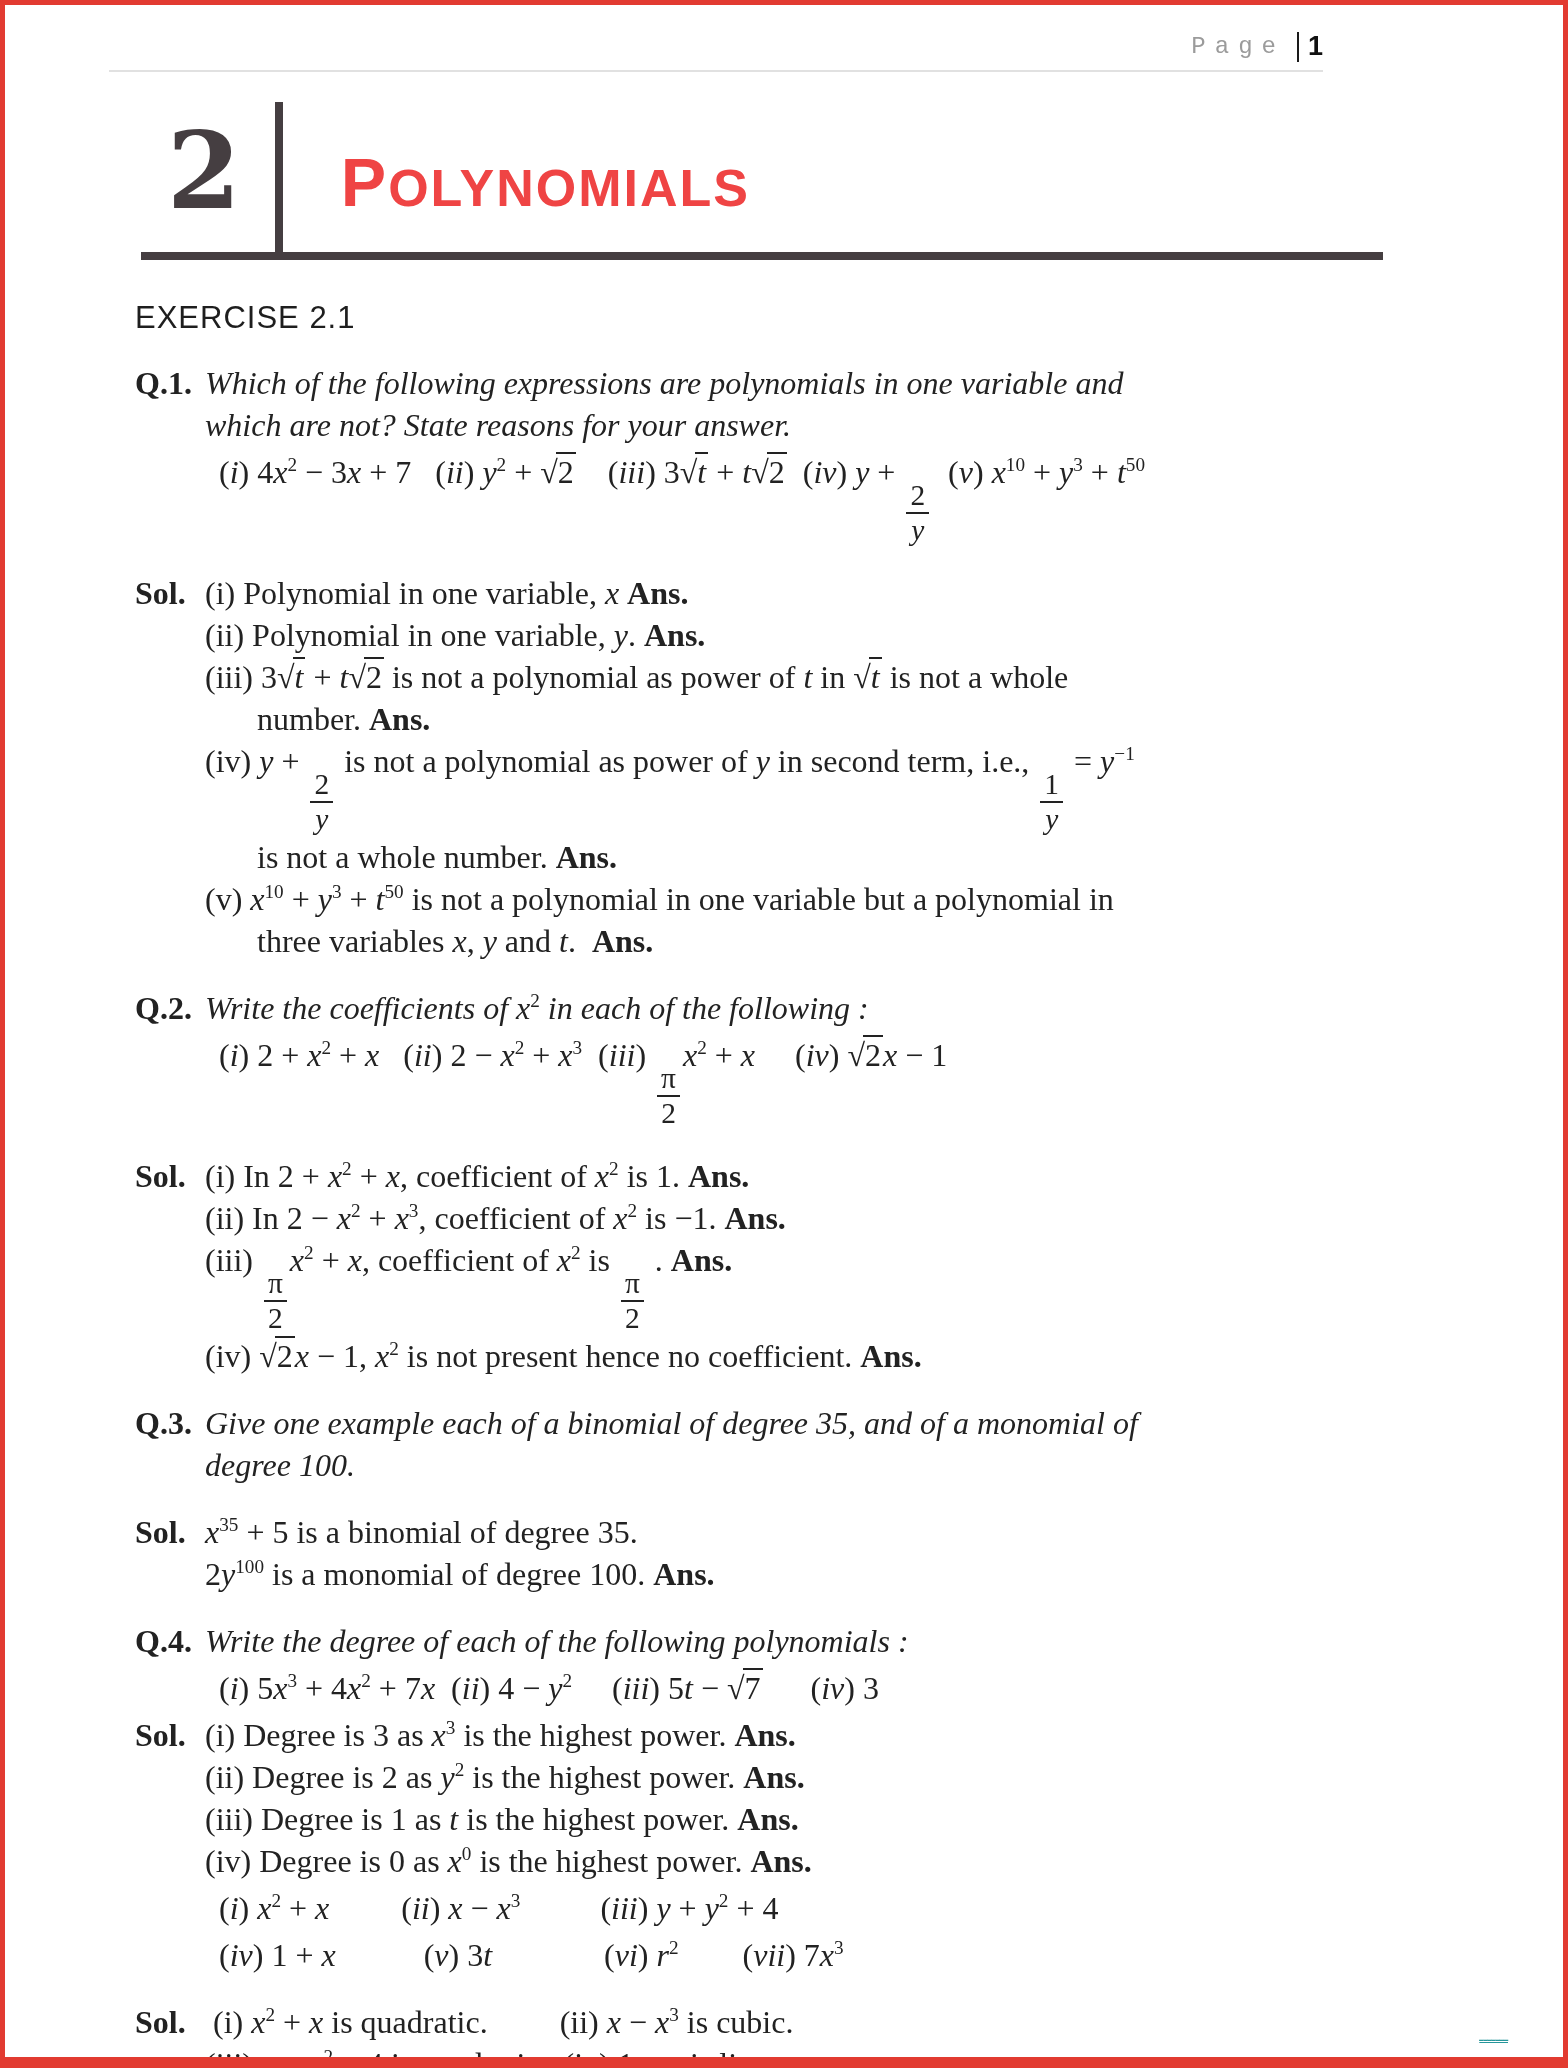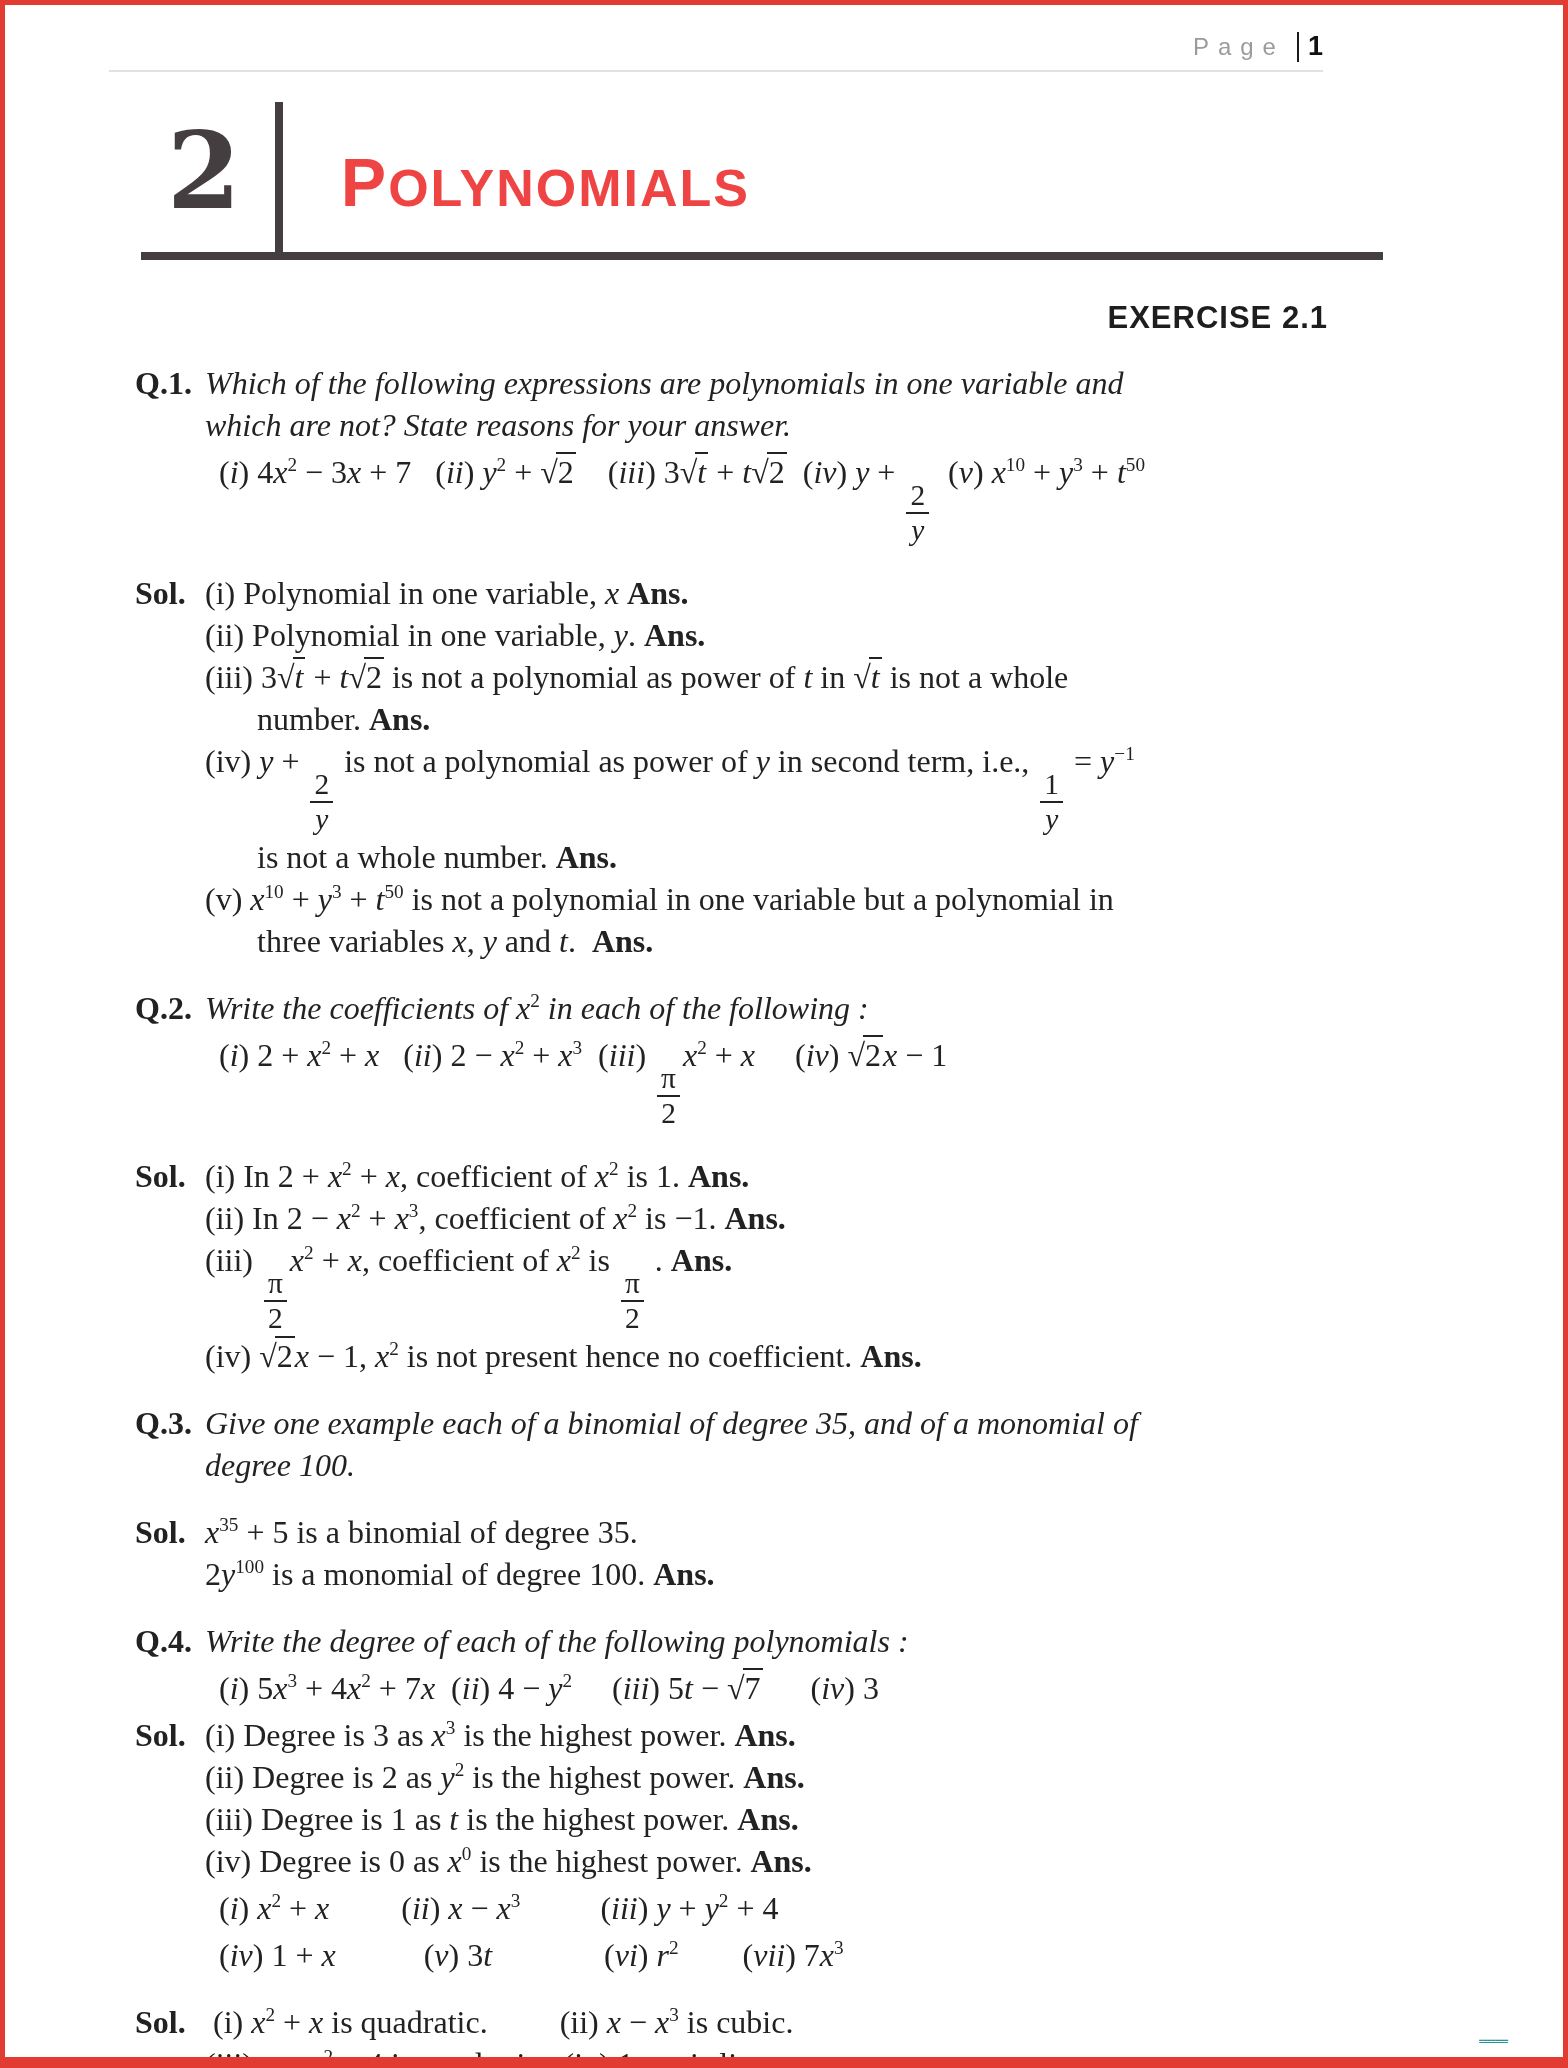--- a/index.html
+++ b/index.html
@@ -9,21 +9,21 @@
     box-sizing:border-box;
     border:5px solid #e23b31;
     border-bottom-width:11px;
     background:#ffffff;
     overflow:hidden;
     font-family:"Liberation Serif",serif;
     color:#222222;
   }
   
   .pagehead{display:flex;justify-content:flex-end;align-items:center;margin:26px 240px 0 104px;}
-  .ph-label{font-family:Liberation Sans, sans-serif;font-size:24px;color:#9b9b9b;letter-spacing:9px;margin-right:12px;}
+  .ph-label{font-family:Liberation Mono, monospace;font-size:24px;color:#9b9b9b;letter-spacing:9px;margin-right:12px;}
   .ph-sep{width:2px;height:30px;background:#1a1a1a;display:inline-block;margin-right:9px;}
   .ph-num{font-family:"Liberation Sans",sans-serif;font-weight:bold;font-size:27px;color:#111111;}
   .pagehead-rule{height:2px;background:#e1e1e1;margin:8px 240px 0 104px;}
 
   
   .chapter{display:flex;align-items:stretch;margin:30px 0 0 150px;height:150px;}
   .chapnum{
     font-family:"DejaVu Serif",serif;font-weight:bold;
     font-size:106px;line-height:1.15;color:#453e41;
     padding:8px 34px 0 12px;align-self:flex-start;
@@ -31,23 +31,23 @@
   .chapvbar{width:8px;background:#453e41;}
   .chaptitle{
     font-family:"Liberation Sans",sans-serif;font-weight:bold;
     font-size:52px;letter-spacing:2px;color:#ef4444;
     text-transform:uppercase;align-self:center;margin:10px 0 0 58px;
   }
   .chaptitle::first-letter{font-size:68px;}
   .chapter-rule{height:8px;background:#453e41;margin:0 180px 0 136px;}
 
   .exercise{
-    font-family:"Liberation Sans",sans-serif;font-weight:bold;
+    font-family:"Liberation Sans",sans-serif;font-weight:normal;
     font-size:31px;letter-spacing:1px;color:#1e1e1e;
-    text-align:right;margin:40px 235px 26px 130px;
+    text-align:left;margin:40px 235px 26px 130px;
   }
 
   
   .content{margin:0 200px 0 130px;font-size:32px;line-height:1.22;}
   .row{display:flex;align-items:baseline;margin:3px 0;}
   .row.mt{margin-top:28px;}
   .row.ind1{margin-top:8px;margin-bottom:8px;}
   .lbl{flex:0 0 70px;font-weight:bold;}
   .body{flex:1;}
   .row.ind1 .body{padding-left:14px;}

